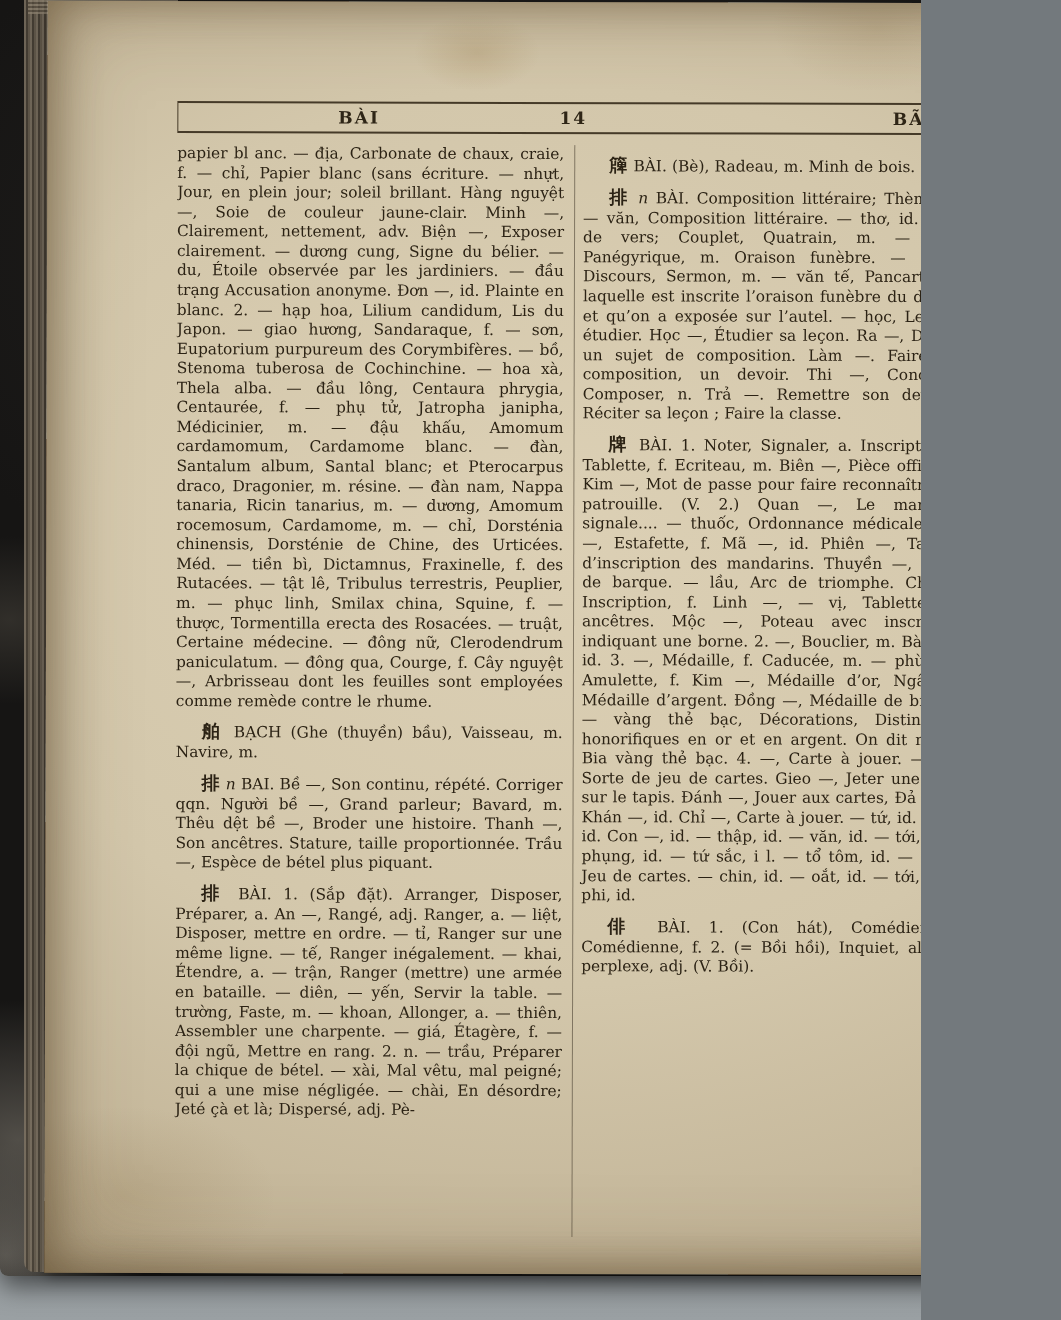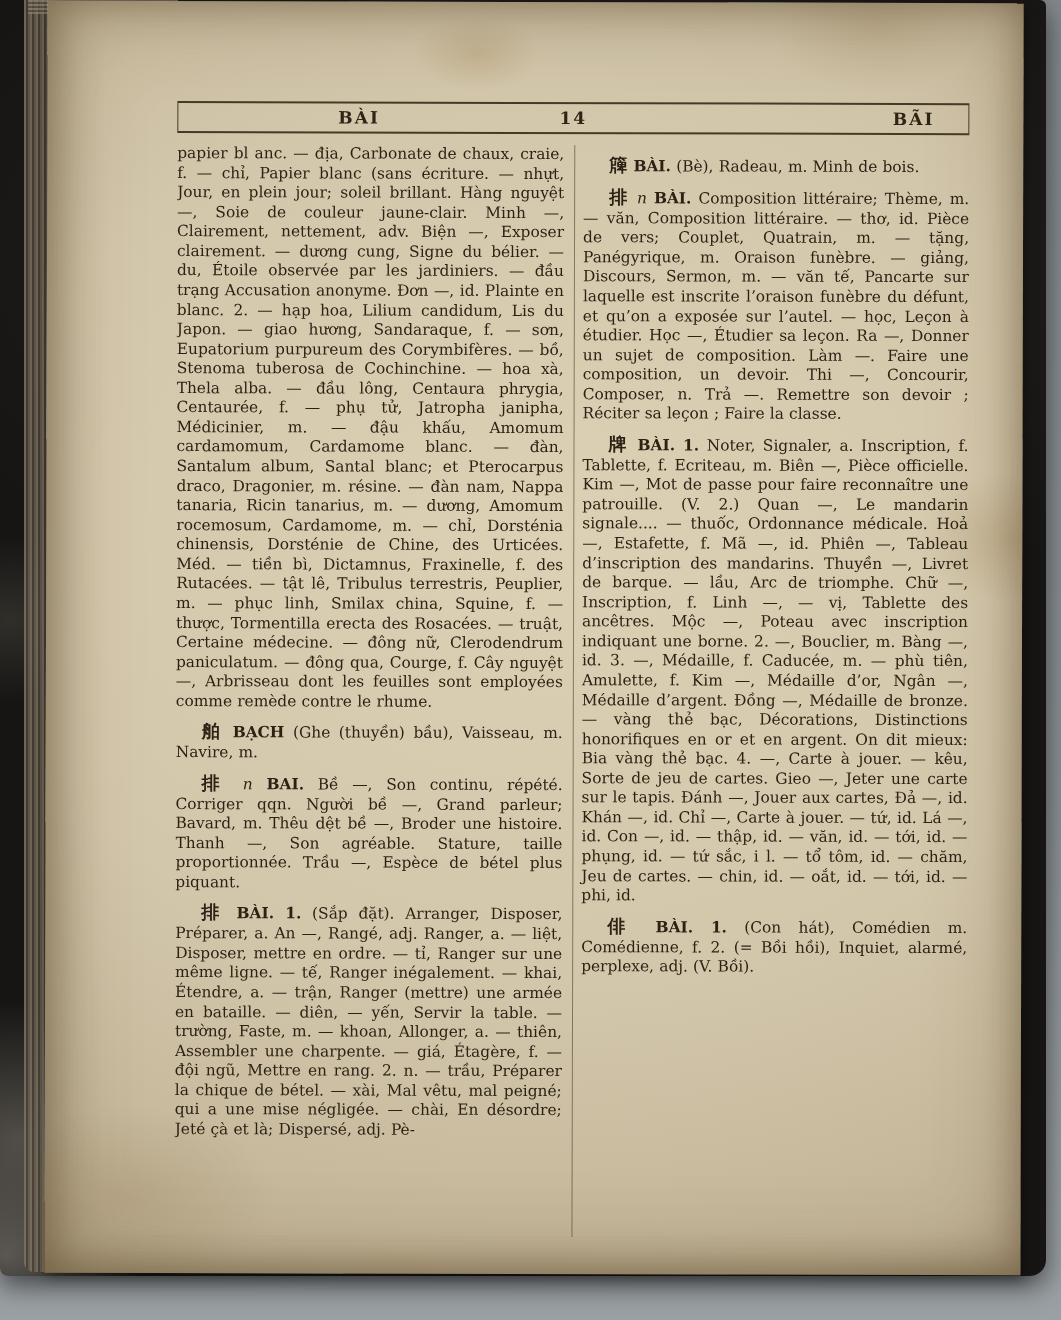--- a/index.html
+++ b/index.html
@@ -1,17 +1,17 @@
 <!DOCTYPE html>
 <html><head>
 <meta charset="utf-8">
 <style>
   html,body { margin:0; padding:0; background:#73797d; }
   .scene {
-    position:relative; width:1061px; height:1320px; overflow:hidden;
+    position:relative; width:921px; height:1320px; overflow:hidden;
     background:linear-gradient(180deg,#82888c 0%,#8a9094 60%,#9aa0a3 100%);
     font-family:"DejaVu Serif","Liberation Serif",serif;
   }
   
   .cover {
     position:absolute; left:0; top:0; width:1046px; height:1276px;
     background:
       radial-gradient(260px 200px at 18px 1140px, rgba(130,125,115,.55), transparent 70%),
       radial-gradient(200px 160px at 6px 1255px, rgba(150,145,135,.5), transparent 70%),
       radial-gradient(180px 120px at 10px 620px, rgba(90,85,75,.4), transparent 70%),
@@ -65,21 +65,21 @@
   .col-left { width:387px; flex:none; }
   .divider { width:1px; flex:none; background:#55493a; opacity:.65; margin:0 8px 0 10px; }
   .col-right { flex:1; min-width:0; }
 
   p { margin:0; text-align:justify; font-size:15.4px; line-height:1.27;
       color:#2b2214; word-spacing:.02em; }
   p.entry { text-indent:26px; margin-top:9px; }
   p.cont  { text-indent:0; }
   .cjk { font-weight:bold; font-size:18px; letter-spacing:1px; }
   .pre { font-style:italic; }
-  .headword { font-weight:bold; }
+  .headword { font-weight:normal; }
 </style>
 </head>
 <body>
 
 <div class="scene">
   <div class="cover"></div>
   <div class="page-stack"></div>
   <div class="page-stack-top"></div>
 
   <div class="page">
@@ -99,21 +99,21 @@
           </p>
           <p class="entry">
             <span class="cjk">舶</span>
             <span class="headword">BẠCH</span>
             <span>(Ghe (thuyền) bầu), Vaisseau, m. Navire, m.</span>
           </p>
           <p class="entry">
             <span class="cjk">排</span>
             <span class="pre">n</span>
             <span class="headword">BAI.</span>
-            <span>Bề —, Son continu, répété. Corriger qqn. Người bề —, Grand parleur; Bavard, m. Thêu dệt bề —, Broder une histoire. Thanh —, Son agréable. Stature, taille proportionnée. Trầu —, Espèce de bétel plus piquant.</span>
+            <span>Bề —, Son continu, répété. Corriger qqn. Người bề —, Grand parleur; Bavard, m. Thêu dệt bề —, Broder une histoire. Thanh —, Son ancêtres. Stature, taille proportionnée. Trầu —, Espèce de bétel plus piquant.</span>
           </p>
           <p class="entry">
             <span class="cjk">排</span>
             <span class="headword">BÀI. 1.</span>
             <span>(Sắp đặt). Arranger, Disposer, Préparer, a. An —, Rangé, adj. Ranger, a. — liệt, Disposer, mettre en ordre. — tỉ, Ranger sur une même ligne. — tế, Ranger inégalement. — khai, Étendre, a. — trận, Ranger (mettre) une armée en bataille. — diên, — yến, Servir la table. — trường, Faste, m. — khoan, Allonger, a. — thiên, Assembler une charpente. — giá, Étagère, f. — đội ngũ, Mettre en rang. 2. n. — trầu, Préparer la chique de bétel. — xài, Mal vêtu, mal peigné; qui a une mise négligée. — chài, En désordre; Jeté çà et là; Dispersé, adj. Pè-</span>
           </p>
         </div>
 
         <div class="divider"></div>
 

